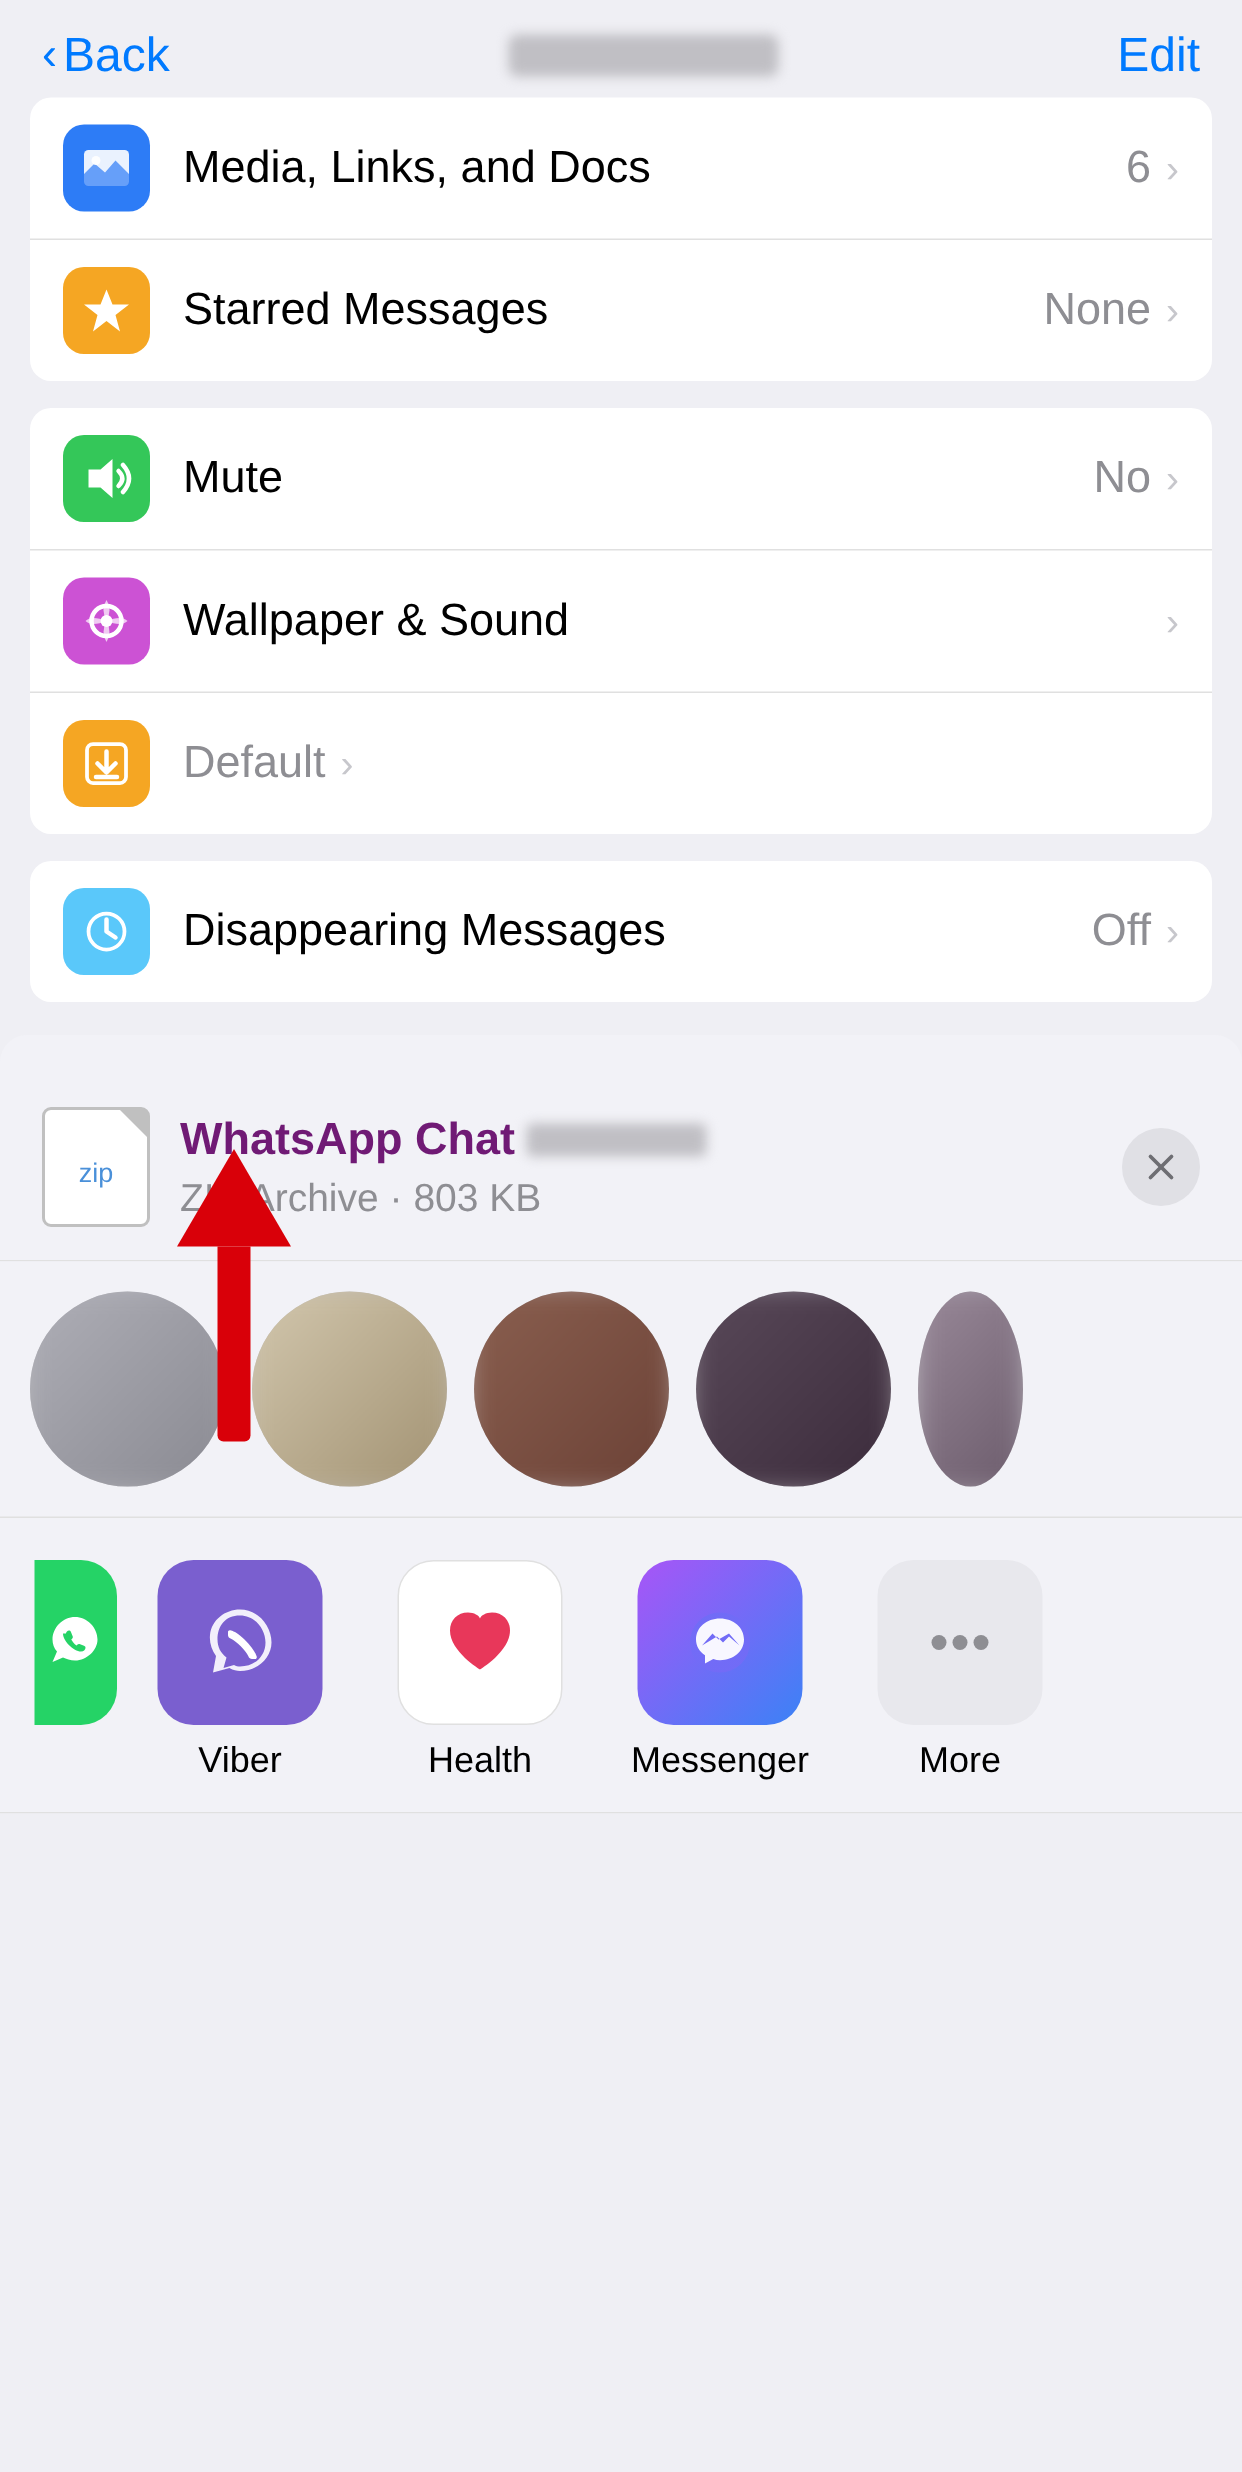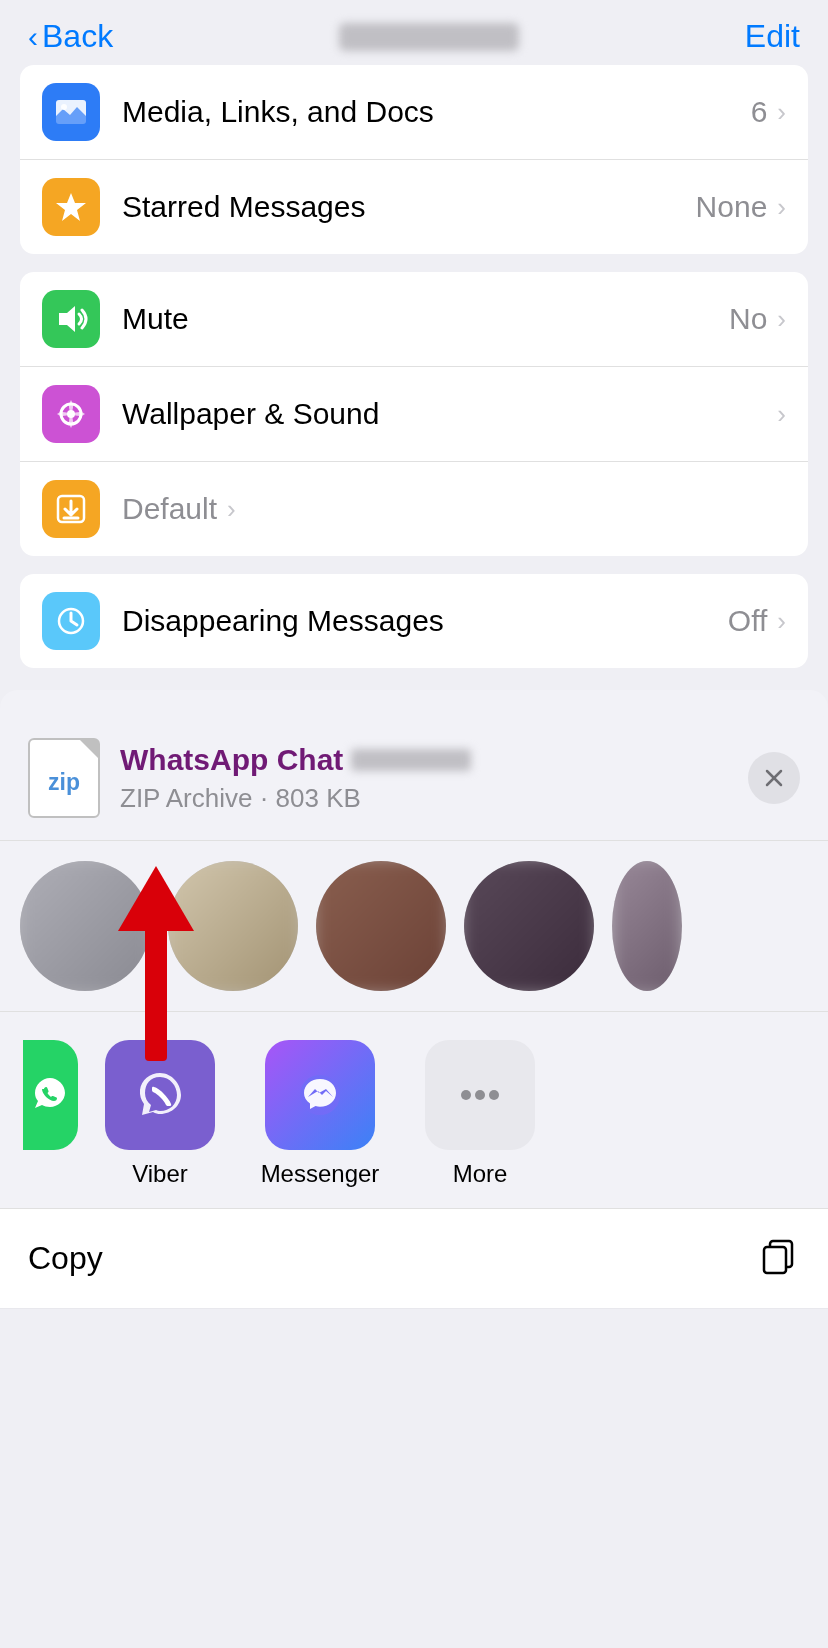--- a/index.html
+++ b/index.html
@@ -133,22 +133,22 @@
       position: relative;
     }
     .zip-icon-fold {
       position: absolute;
       top: 0; right: 0;
       width: 18px; height: 18px;
       background: #c0c0c0;
       clip-path: polygon(0 0, 100% 100%, 100% 0);
     }
     .zip-text {
-      font-size: 23px;
-      font-weight: bold;
+      font-size: 18px;
+      font-weight: normal;
       color: #4a90d9;
       margin-top: 8px;
     }
     .zip-info { flex: 1; }
     .zip-filename {
       font-size: 30px;
       font-weight: 600;
       color: #701a75;
     }
     .zip-blurred {
@@ -470,20 +470,28 @@
         <div class="app-icon viber-bg">
           <svg width="60" height="60" viewBox="0 0 60 60" fill="none">
             <path d="M30 8 C20 8 11 15 10 25 C9.5 30 11 35 14 39 L12 50 L23 47 C25.5 48.5 27.8 49 30 49 C42 49 51 40 51 30 C51 19 42 8 30 8 Z" fill="white" opacity="0.9"></path>
             <path d="M30 12 C20 12 15 19 15 28 C15 33 17 37 21 40 L19 47 L26 45 C27.3 45.7 28.7 46 30 46 C40 46 47 39 47 30 C47 21 40 12 30 12 Z" fill="#7a5fcf"></path>
             <path d="M24 22 C23 21.5 22 22 22 23 L22 25 C22 26 22.5 27 24 27.5 C26 28.5 28 30 30.5 32.5 C33 35 34.5 37 35.5 39 C36 40.5 37 41 38 41 L40 41 C41 41 41.5 40 41 39 C40 36 37 32 33 28 C29 24 26 22.5 24 22 Z" fill="white"></path>
           </svg>
         </div>
         <span class="app-label">Viber</span>
       </div>
 
+      <div class="app-item">
+        <div class="app-icon health-bg">
+          <svg width="60" height="60" viewBox="0 0 60 60">
+            <path d="M30 48 C30 48 10 36 10 22 C10 15 15 10 22 10 C26 10 29.5 12 30 14 C30.5 12 34 10 38 10 C45 10 50 15 50 22 C50 36 30 48 30 48 Z" fill="#e8375a"></path>
+          </svg>
+        </div>
+        <span class="app-label">Health</span>
+      </div>
 
       <div class="app-item">
         <div class="app-icon messenger-bg">
           <svg width="60" height="60" viewBox="0 0 60 60" fill="none">
             <circle cx="30" cy="30" r="20" fill="url(#msgGrad)"></circle>
             <defs>
               <linearGradient id="msgGrad" x1="10" y1="50" x2="50" y2="10">
                 <stop offset="0%" stop-color="#a855f7"></stop>
                 <stop offset="100%" stop-color="#3b82f6"></stop>
               </linearGradient>
@@ -501,29 +509,20 @@
             <circle cx="16" cy="30" r="5" fill="#8e8e93"></circle>
             <circle cx="30" cy="30" r="5" fill="#8e8e93"></circle>
             <circle cx="44" cy="30" r="5" fill="#8e8e93"></circle>
           </svg>
         </div>
         <span class="app-label">More</span>
       </div>
     </div>
 
     <div class="action-section">
-      <div class="action-row">
-        <span class="action-label">Copy</span>
-        <span class="action-icon">
-          <svg width="42" height="42" viewBox="0 0 42 42" fill="none">
-            <rect x="12" y="8" width="22" height="26" rx="3" stroke="#000" stroke-width="2.5" fill="none"></rect>
-            <rect x="6" y="14" width="22" height="26" rx="3" stroke="#000" stroke-width="2.5" fill="white"></rect>
-          </svg>
-        </span>
-      </div>
     </div>
 
   </div>
 
   <div class="arrow-container">
     <div class="arr-head"></div>
     <div class="arr-shaft"></div>
   </div>
 
 </div>

